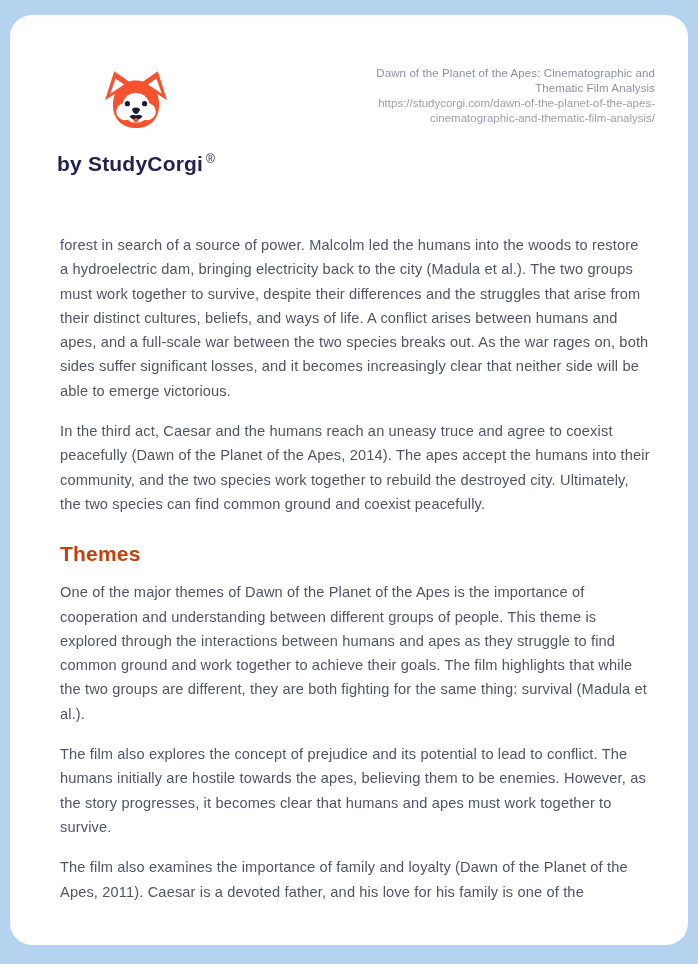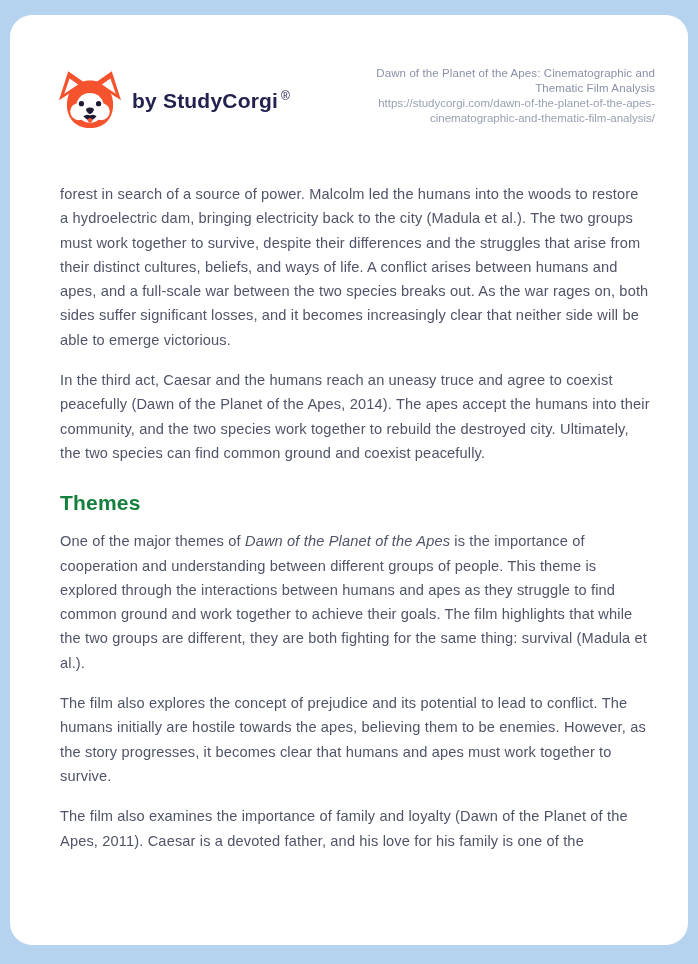--- a/index.html
+++ b/index.html
@@ -23,22 +23,23 @@
   }
   .header {
     display: flex;
     justify-content: space-between;
     align-items: flex-start;
     padding: 50px 33px 0 47px;
   }
   .brand {
     display: flex;
     align-items: center;
-    gap: 9px;
+    gap: 20px;
     margin-top: 5px;
+    flex-direction: column;
   }
   .brand svg { display: block; }
   .brand-name {
     font-size: 21px;
     font-weight: bold;
     color: #23224E;
     letter-spacing: 0.2px;
     white-space: nowrap;
   }
   .reg {
@@ -70,31 +71,31 @@
     text-decoration: none;
     display: block;
   }
   .content {
     padding: 44px 38px 0 50px;
   }
   .content p {
     font-size: 14.6px;
     line-height: 24.3px;
     color: #4F5468;
-    margin: 6px 0 16px 0;
+    margin: 13px 0 16px 0;
     letter-spacing: 0.15px;
   }
   .section-heading {
     font-size: 21px;
     font-weight: bold;
-    color: #15803d;
+    color: #c2410c;
     margin: 26px 0 14px 0;
     letter-spacing: 0.2px;
   }
-  .italic { font-style: italic; }
+  .italic { }
 </style>
 </head>
 <body>
 
 <div class="page">
 
   <div class="header">
 
     <div class="brand">
       <span>

